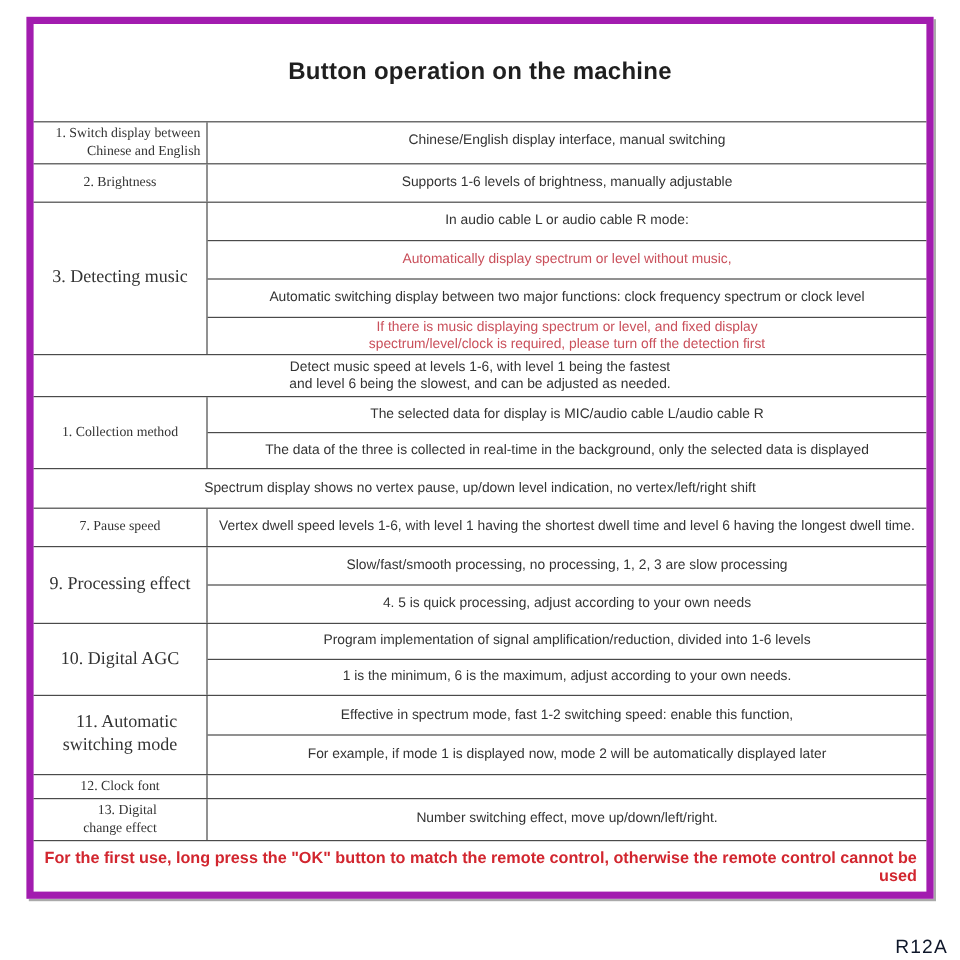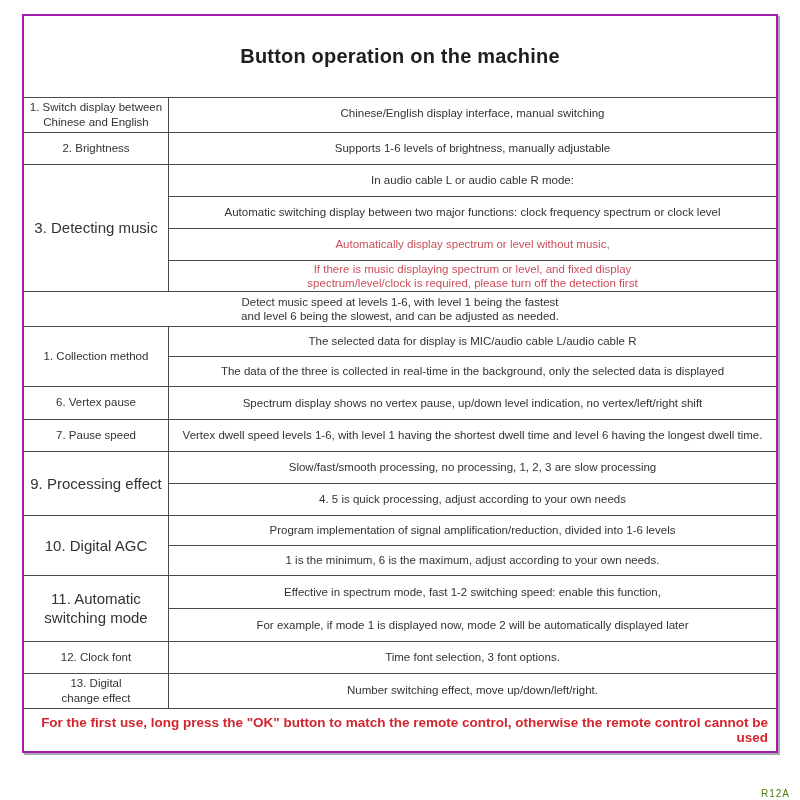--- a/index.html
+++ b/index.html
@@ -2,50 +2,51 @@
 <html><head>
 <meta charset="utf-8">
 <style>
   html,body { margin:0; padding:0; }
   body {
     width:800px; height:800px; background:#ffffff; position:relative;
     font-family:"Liberation Sans", sans-serif; color:#333; overflow:hidden;
   }
   .table {
     position:absolute; left:22px; top:14px; width:756px;
-    border:2px solid #a21caf; box-sizing:border-box; background:#fff;
+    border:6px solid #a21caf; box-sizing:border-box; background:#fff;
     box-shadow:2px 2px 0 #aaaaaa;
   }
   .title-row {
     height:81px; display:flex; align-items:center; justify-content:center;
     font-weight:bold; font-size:20px; color:#1f1f1f; letter-spacing:0.2px;
   }
   .row { display:flex; border-top:1px solid #4a4a4a; align-items:stretch; }
   .label-cell {
     flex:0 0 145px; width:145px; border-right:1px solid #4a4a4a;
-    display:flex; align-items:center; justify-content:center; text-align:center;
+    display:flex; align-items:center; justify-content:center; text-align:right;
     font-size:11.5px; line-height:1.3; padding:2px 5px; box-sizing:border-box;
     white-space:pre-line;
+    font-family:Liberation Serif, serif;
   }
   .label-cell.large { font-size:15px; }
   .details { flex:1 1 auto; display:flex; flex-direction:column; min-width:0; }
   .detail-cell {
     display:flex; align-items:center; justify-content:center; text-align:center;
     font-size:11.5px; line-height:1.25; padding:1px 8px; box-sizing:border-box;
     white-space:pre-line;
   }
   .detail-cell + .detail-cell { border-top:1px solid #4a4a4a; }
   .detail-cell.red { color:#c94f5a; }
   .footer-row {
     border-top:1px solid #4a4a4a; height:43px;
     display:flex; align-items:center; justify-content:center; text-align:right;
     font-weight:bold; font-size:13.5px; color:#d2262f; padding:0 8px; box-sizing:border-box;
   }
   .watermark {
-    position:absolute; right:10px; bottom:1px; font-size:10px; color:#4d7c0f;
+    position:absolute; right:10px; bottom:1px; font-size:16px; color:#0f172a;
     letter-spacing:1px;
   }
 </style>
 </head>
 <body>
 
 <div class="table">
 
   <div class="title-row">Button operation on the machine</div>
 
@@ -60,22 +61,22 @@
     <div class="label-cell">2. Brightness</div>
     <div class="details">
       <div class="detail-cell" style="height:31px">Supports 1-6 levels of brightness, manually adjustable</div>
     </div>
   </div>
 
   <div class="row">
     <div class="label-cell large">3. Detecting music</div>
     <div class="details">
       <div class="detail-cell" style="height:31px">In audio cable L or audio cable R mode:</div>
+      <div class="detail-cell red" style="height:32px">Automatically display spectrum or level without music,</div>
       <div class="detail-cell" style="height:32px">Automatic switching display between two major functions: clock frequency spectrum or clock level</div>
-      <div class="detail-cell red" style="height:32px">Automatically display spectrum or level without music,</div>
       <div class="detail-cell red" style="height:31px">If there is music displaying spectrum or level, and fixed display
 spectrum/level/clock is required, please turn off the detection first</div>
     </div>
   </div>
 
   <div class="row">
     <div class="details">
       <div class="detail-cell" style="height:34px">Detect music speed at levels 1-6, with level 1 being the fastest
 and level 6 being the slowest, and can be adjusted as needed.</div>
     </div>
@@ -83,21 +84,20 @@
 
   <div class="row">
     <div class="label-cell">1. Collection method</div>
     <div class="details">
       <div class="detail-cell" style="height:29px">The selected data for display is MIC/audio cable L/audio cable R</div>
       <div class="detail-cell" style="height:30px">The data of the three is collected in real-time in the background, only the selected data is displayed</div>
     </div>
   </div>
 
   <div class="row">
-    <div class="label-cell">6. Vertex pause</div>
     <div class="details">
       <div class="detail-cell" style="height:32px">Spectrum display shows no vertex pause, up/down level indication, no vertex/left/right shift</div>
     </div>
   </div>
 
   <div class="row">
     <div class="label-cell">7. Pause speed</div>
     <div class="details">
       <div class="detail-cell" style="height:31px">Vertex dwell speed levels 1-6, with level 1 having the shortest dwell time and level 6 having the longest dwell time.</div>
     </div>
@@ -124,23 +124,20 @@
     <div class="label-cell large">11. Automatic
 switching mode</div>
     <div class="details">
       <div class="detail-cell" style="height:32px">Effective in spectrum mode, fast 1-2 switching speed: enable this function,</div>
       <div class="detail-cell" style="height:33px">For example, if mode 1 is displayed now, mode 2 will be automatically displayed later</div>
     </div>
   </div>
 
   <div class="row">
     <div class="label-cell">12. Clock font</div>
-    <div class="details">
-      <div class="detail-cell" style="height:31px">Time font selection, 3 font options.</div>
-    </div>
   </div>
 
   <div class="row">
     <div class="label-cell">13. Digital
 change effect</div>
     <div class="details">
       <div class="detail-cell" style="height:32px">Number switching effect, move up/down/left/right.</div>
     </div>
   </div>
 

